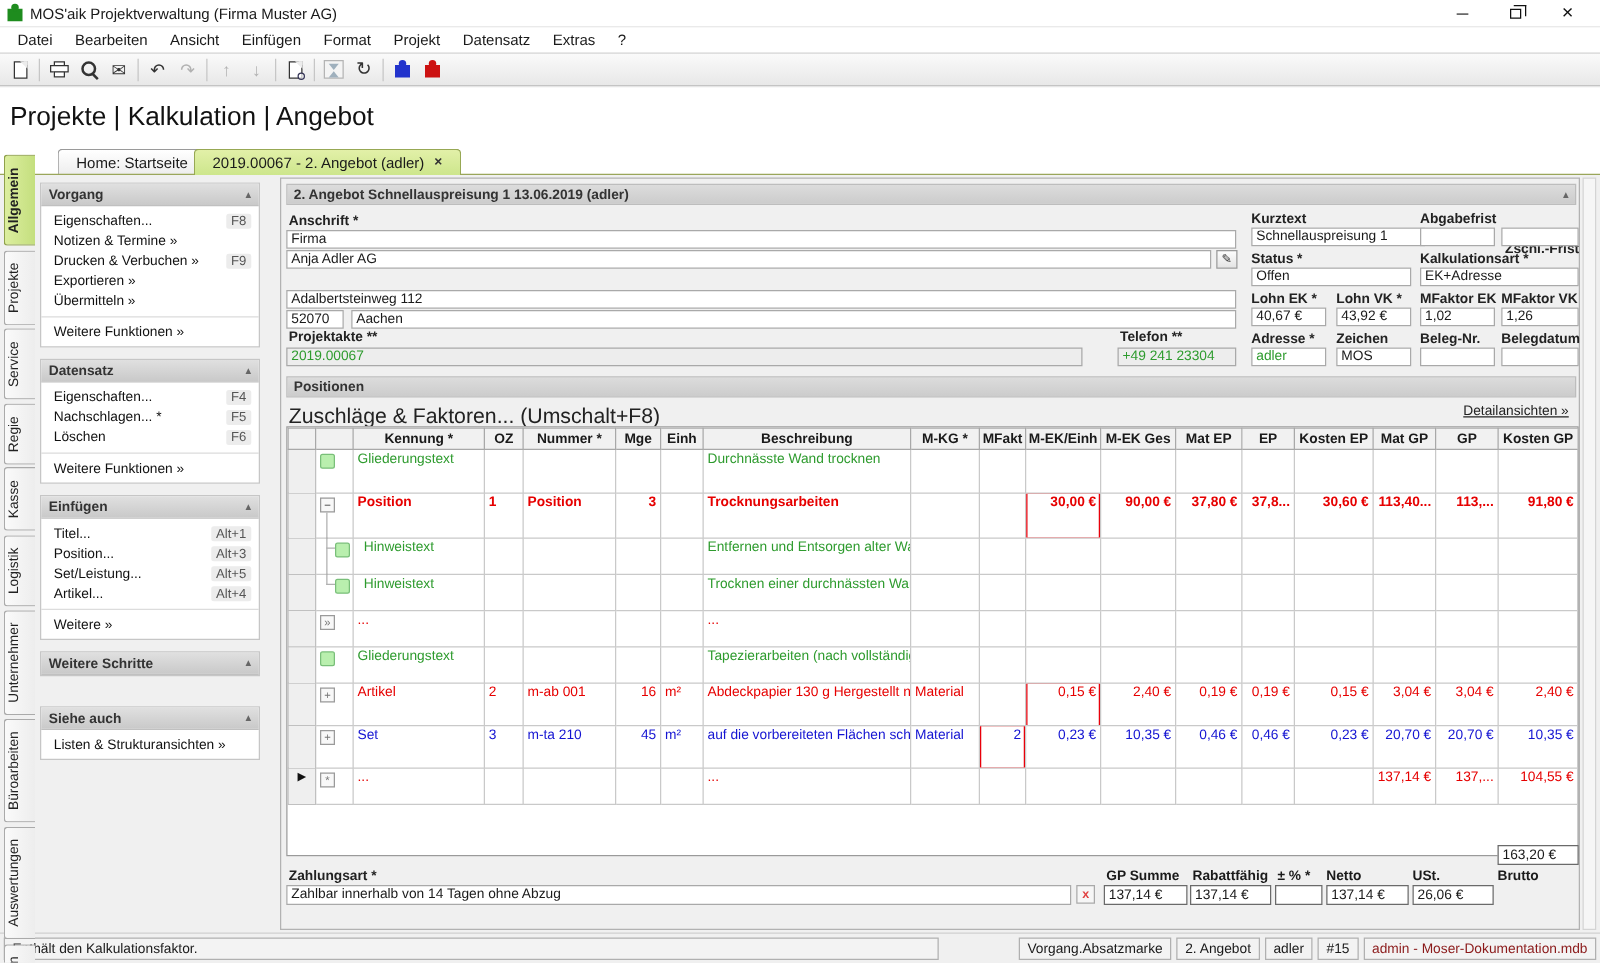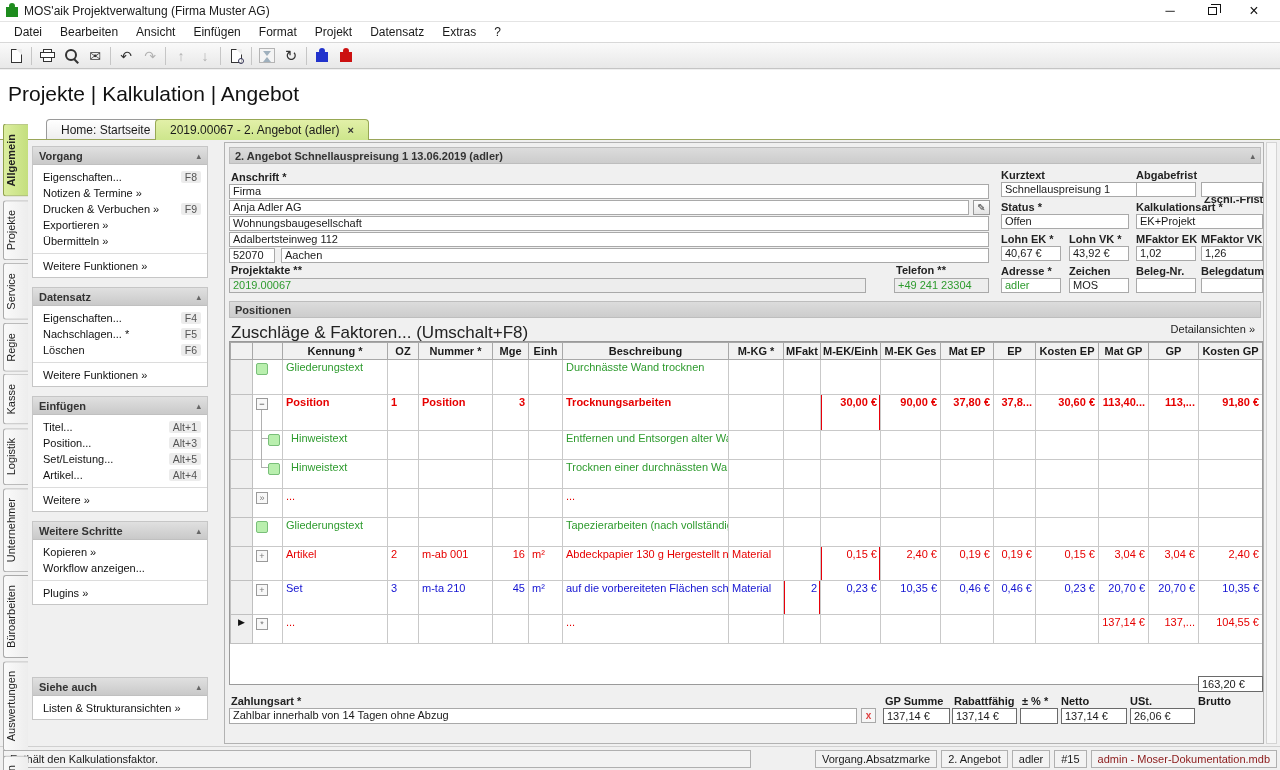--- a/index.html
+++ b/index.html
@@ -64,37 +64,37 @@
   
   .nav { position:absolute; left:32px; top:146px; width:176px; }
   .navgroup { background:#ffffff; border:1px solid #c6c6c6; margin-bottom:9px; }
   .navhead { height:18px; background:linear-gradient(#e0e0e0,#c9c9c9); border-bottom:1px solid #c0c0c0; display:flex; align-items:center; padding:0 6px; font-weight:bold; color:#333; }
   .navhead .caret { margin-left:auto; color:#666; font-size:9px; }
   .navitems { padding:4px 0 3px 0; }
   .navitem { display:flex; align-items:center; min-height:16px; padding:0 6px 0 10px; color:#111; }
   .navitem .key { margin-left:auto; background:#ececec; color:#555; padding:0 4px; border-radius:2px; font-size:10.5px; }
   .navitem .key:empty { display:none; }
   .navdiv { height:1px; background:#dcdcdc; margin:4px 0; }
-  .gap-before { margin-top:72px; }
+  .gap-before { margin-top:24px; }
 
   
   .main { position:absolute; left:224px; top:142px; width:1040px; height:602px; background:#f0f0f0; border:1px solid #b2b2b2; }
   .scrolltrack { position:absolute; right:3px; top:142px; width:11px; height:602px; background:#f6f6f6; border:1px solid #d4d4d4; }
 
   .secbar { position:absolute; height:17px; background:linear-gradient(#dcdcdc,#cccccc); border:1px solid #bdbdbd; display:flex; align-items:center; padding:0 5px; font-weight:bold; color:#333; }
   .secbar .caret { margin-left:auto; color:#666; font-size:9px; }
 
   .lbl { position:absolute; font-weight:bold; color:#222; white-space:nowrap; font-size:11px; }
   .fld { position:absolute; height:15px; background:#fff; border:1px solid #a9a9a9; padding:1px 3px; font-size:11px; line-height:11px; white-space:nowrap; overflow:hidden; }
   .fld.ro { background:#ededed; }
   .green-text { color:#2e9b2e; }
   .penbtn { position:absolute; width:17px; height:15px; background:linear-gradient(#fdfdfd,#e4e4e4); border:1px solid #9a9a9a; display:flex; align-items:center; justify-content:center; font-size:10px; color:#333; }
 
   .linkrow-left { position:absolute; font-size:17px; color:#222; }
-  .linkrow-right { position:absolute; font-size:11px; color:#222; }
+  .linkrow-right { position:absolute; font-size:11px; color:#222;text-decoration:underline; }
 
   
   .tblwrap { position:absolute; left:4px; top:198px; width:1034px; height:344px; background:#ffffff; border:1px solid #9a9a9a; overflow:hidden; }
   table.grid { border-collapse:collapse; table-layout:fixed; width:1032px; }
   .grid th { background:#f1f1f1; border:1px solid #a8a8a8; font-size:11px; font-weight:bold; padding:1px 2px; height:17px; white-space:nowrap; overflow:hidden; }
   .grid td { border:1px solid #c9c9c9; font-size:11px; padding:1px 3px; vertical-align:top; white-space:nowrap; overflow:hidden; position:relative; }
   .grid td.sel { background:#efefef; border-color:#c0c0c0; text-align:center; padding:0; }
   .grid td.tree { padding:2px 1px; overflow:visible; }
   .num { text-align:right; }
   .red { color:#e60000; }
@@ -320,32 +320,20 @@
             <span>Weitere »</span>
           </div>
       </div>
     </div>
 
     <div class="navgroup">
       <div class="navhead">
         <span>Weitere Schritte</span>
         <span class="caret">▴</span>
       </div>
-      <div class="navitems">
-        <div class="navitem">
-            <span>Kopieren »</span>
-          </div>
-        <div class="navitem">
-            <span>Workflow anzeigen...</span>
-          </div>
-        <div class="navdiv"></div>
-        <div class="navitem">
-            <span>Plugins »</span>
-          </div>
-      </div>
     </div>
 
     <div class="navgroup gap-before">
       <div class="navhead">
         <span>Siehe auch</span>
         <span class="caret">▴</span>
       </div>
       <div class="navitems">
         <div class="navitem">
             <span>Listen &amp; Strukturansichten »</span>
@@ -360,41 +348,40 @@
       <span>2. Angebot Schnellauspreisung 1 13.06.2019 (adler)</span>
       <span class="caret">▴</span>
     </div>
 
     <span class="lbl" style="left:6px; top:28px;">Anschrift *</span>
     <div class="fld" style="left:4px; top:57px; width:740px;">Anja Adler AG</div>
     <div class="fld" style="left:4px; top:41px; width:760px;">Firma</div>
     <div class="penbtn" style="left:748px; top:57px;">
         <span>✎</span>
       </div>
-    <div class="fld" style="left:4px; top:73px; width:760px;">Wohnungsbaugesellschaft</div>
     <div class="fld" style="left:4px; top:89px; width:760px;">Adalbertsteinweg 112</div>
     <div class="fld" style="left:4px; top:105px; width:46px;">52070</div>
     <div class="fld" style="left:56px; top:105px; width:708px;">Aachen</div>
 
     <span class="lbl" style="left:6px; top:121px;">Projektakte **</span>
     <div class="fld ro green-text" style="left:4px; top:135px; width:637px;">2019.00067</div>
     <span class="lbl" style="left:671px; top:121px;">Telefon **</span>
     <div class="fld ro green-text" style="left:669px; top:135px; width:95px;">+49 241 23304</div>
 
     <span class="lbl" style="left:776px; top:26px;">Kurztext</span>
     <span class="lbl" style="left:911px; top:26px;">Abgabefrist</span>
     <span class="lbl" style="left:979px; top:26px;margin-top:24px;">Zschl.-Frist</span>
     <div class="fld" style="left:776px; top:39px; width:139px;">Schnellauspreisung 1</div>
     <div class="fld" style="left:911px; top:39px; width:60px;"></div>
     <div class="fld" style="left:976px; top:39px; width:62px;"></div>
 
     <span class="lbl" style="left:776px; top:58px;">Status *</span>
     <span class="lbl" style="left:911px; top:58px;">Kalkulationsart *</span>
     <div class="fld" style="left:776px; top:71px; width:128px;">Offen</div>
-    <div class="fld" style="left:911px; top:71px; width:127px;">EK+Projekt</div>
+    <div class="fld" style="left:911px; top:71px; width:127px;">EK+Adresse</div>
 
     <span class="lbl" style="left:776px; top:90px;">Lohn EK *</span>
     <span class="lbl" style="left:844px; top:90px;">Lohn VK *</span>
     <span class="lbl" style="left:911px; top:90px;">MFaktor EK</span>
     <span class="lbl" style="left:976px; top:90px;">MFaktor VK</span>
     <div class="fld" style="left:776px; top:103px; width:60px;">40,67 €</div>
     <div class="fld" style="left:844px; top:103px; width:60px;">43,92 €</div>
     <div class="fld" style="left:911px; top:103px; width:60px;">1,02</div>
     <div class="fld" style="left:976px; top:103px; width:62px;">1,26</div>
 

